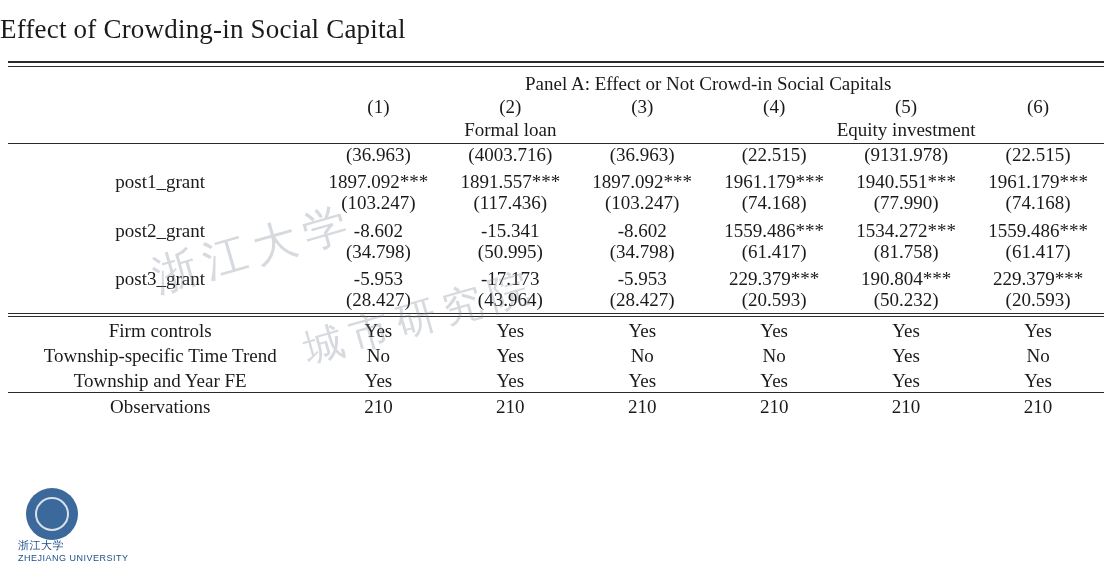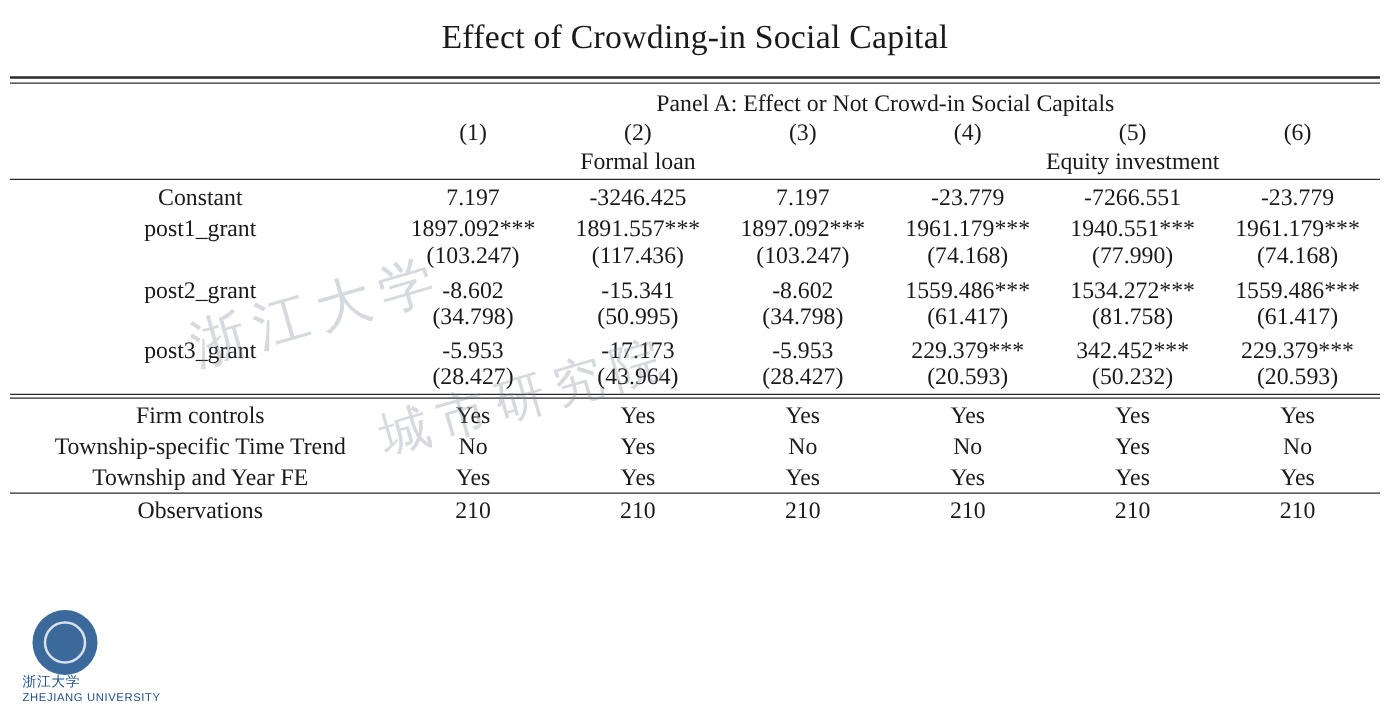--- a/index.html
+++ b/index.html
@@ -15,21 +15,20 @@
     position: relative;
     overflow: hidden;
   }
   .page {
     position: relative;
     width: 1112px;
     height: 566px;
     box-sizing: border-box;
   }
   .title {
-    text-align: center;
     font-size: 27px;
     font-family: "Liberation Serif", serif;
     padding-top: 14px;
     padding-bottom: 16px;
     letter-spacing: 0.2px;
   }
   .rule-double {
     border-top: 2px solid #2b2b2b;
     border-bottom: 1px solid #2b2b2b;
     height: 3px;
@@ -180,28 +179,28 @@
         <td colspan="3">Formal loan</td>
         <td colspan="3">Equity investment</td>
       </tr>
 
       <tr class="sep-row">
         <td colspan="7">
             <div class="sep-line"></div>
           </td>
       </tr>
 
-      <tr class="coef">
-        <td class="rowlabel">Constant</td>
-        <td class="num">7.197</td>
-        <td class="num">-3246.425</td>
-        <td class="num">7.197</td>
-        <td class="num">-23.779</td>
-        <td class="num">-7266.551</td>
-        <td class="num">-23.779</td>
+      <tr class="se">
+        <td class="rowlabel"></td>
+        <td class="num">(36.963)</td>
+        <td class="num">(4003.716)</td>
+        <td class="num">(36.963)</td>
+        <td class="num">(22.515)</td>
+        <td class="num">(9131.978)</td>
+        <td class="num">(22.515)</td>
       </tr>
 
 
       <tr class="coef">
         <td class="rowlabel">post1_grant</td>
         <td class="num">1897.092***</td>
         <td class="num">1891.557***</td>
         <td class="num">1897.092***</td>
         <td class="num">1961.179***</td>
         <td class="num">1940.551***</td>
@@ -235,21 +234,21 @@
         <td class="num">(81.758)</td>
         <td class="num">(61.417)</td>
       </tr>
 
       <tr class="coef">
         <td class="rowlabel">post3_grant</td>
         <td class="num">-5.953</td>
         <td class="num">-17.173</td>
         <td class="num">-5.953</td>
         <td class="num">229.379***</td>
-        <td class="num">342.452***</td>
+        <td class="num">190.804***</td>
         <td class="num">229.379***</td>
       </tr>
       <tr class="se">
         <td class="rowlabel"></td>
         <td class="num">(28.427)</td>
         <td class="num">(43.964)</td>
         <td class="num">(28.427)</td>
         <td class="num">(20.593)</td>
         <td class="num">(50.232)</td>
         <td class="num">(20.593)</td>

